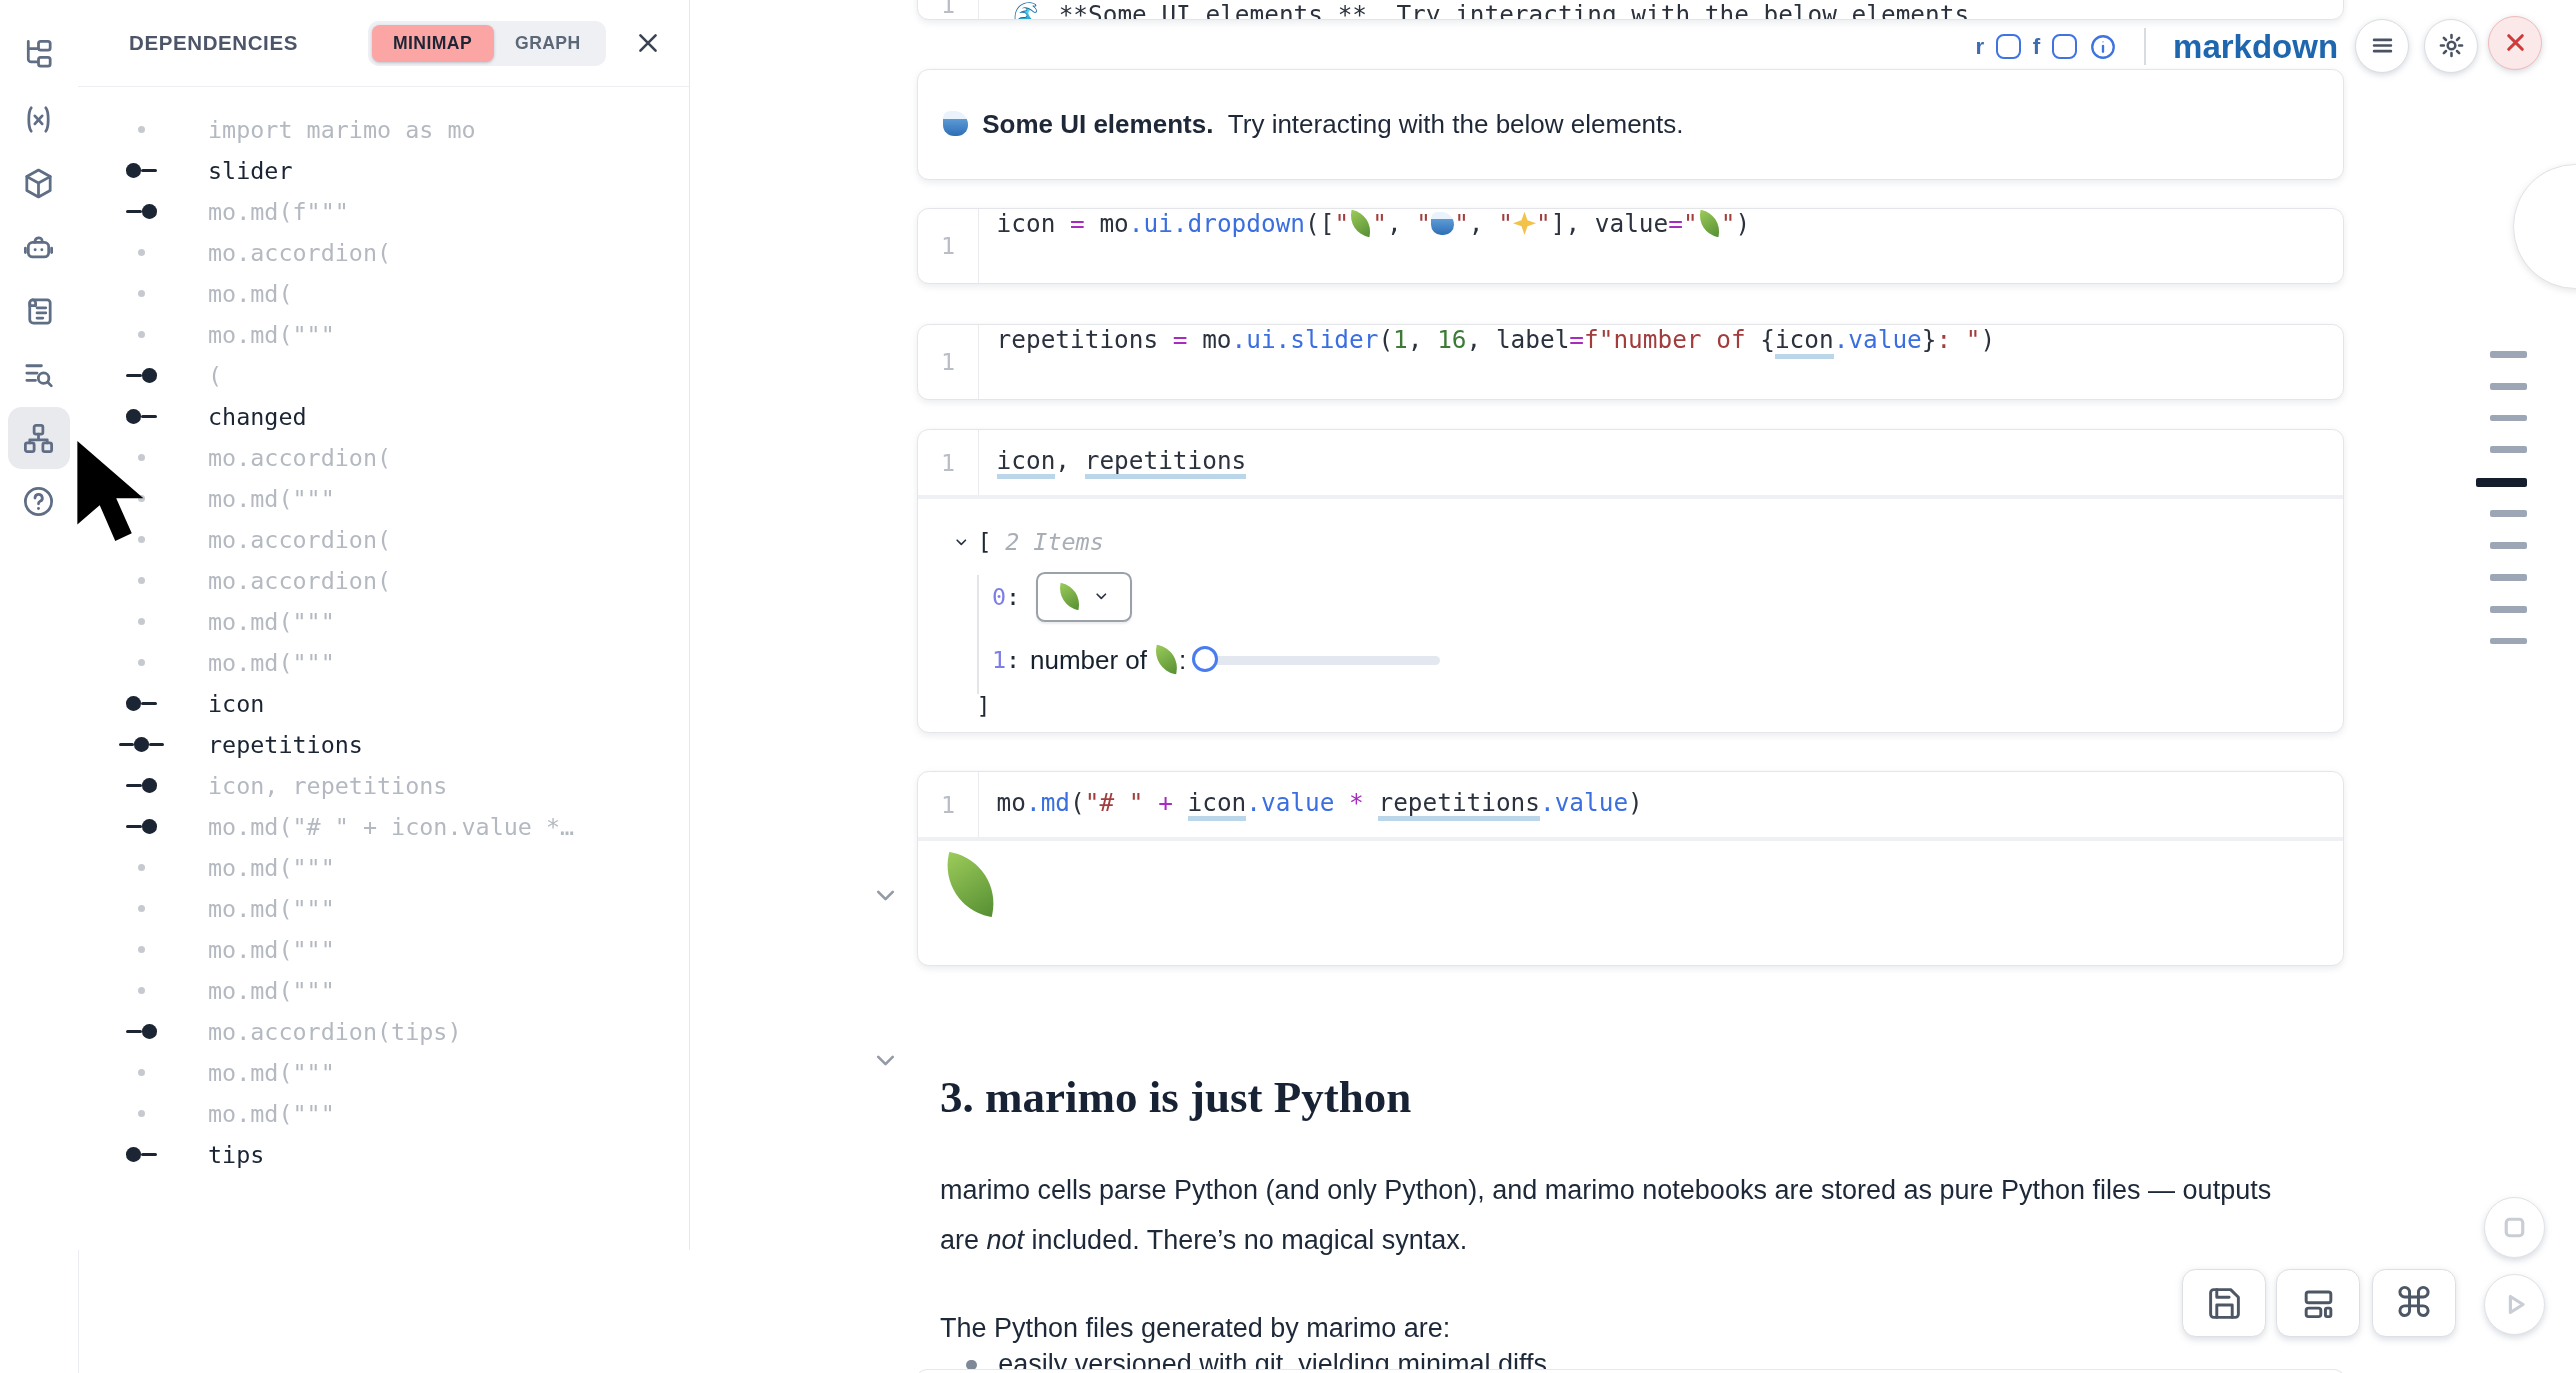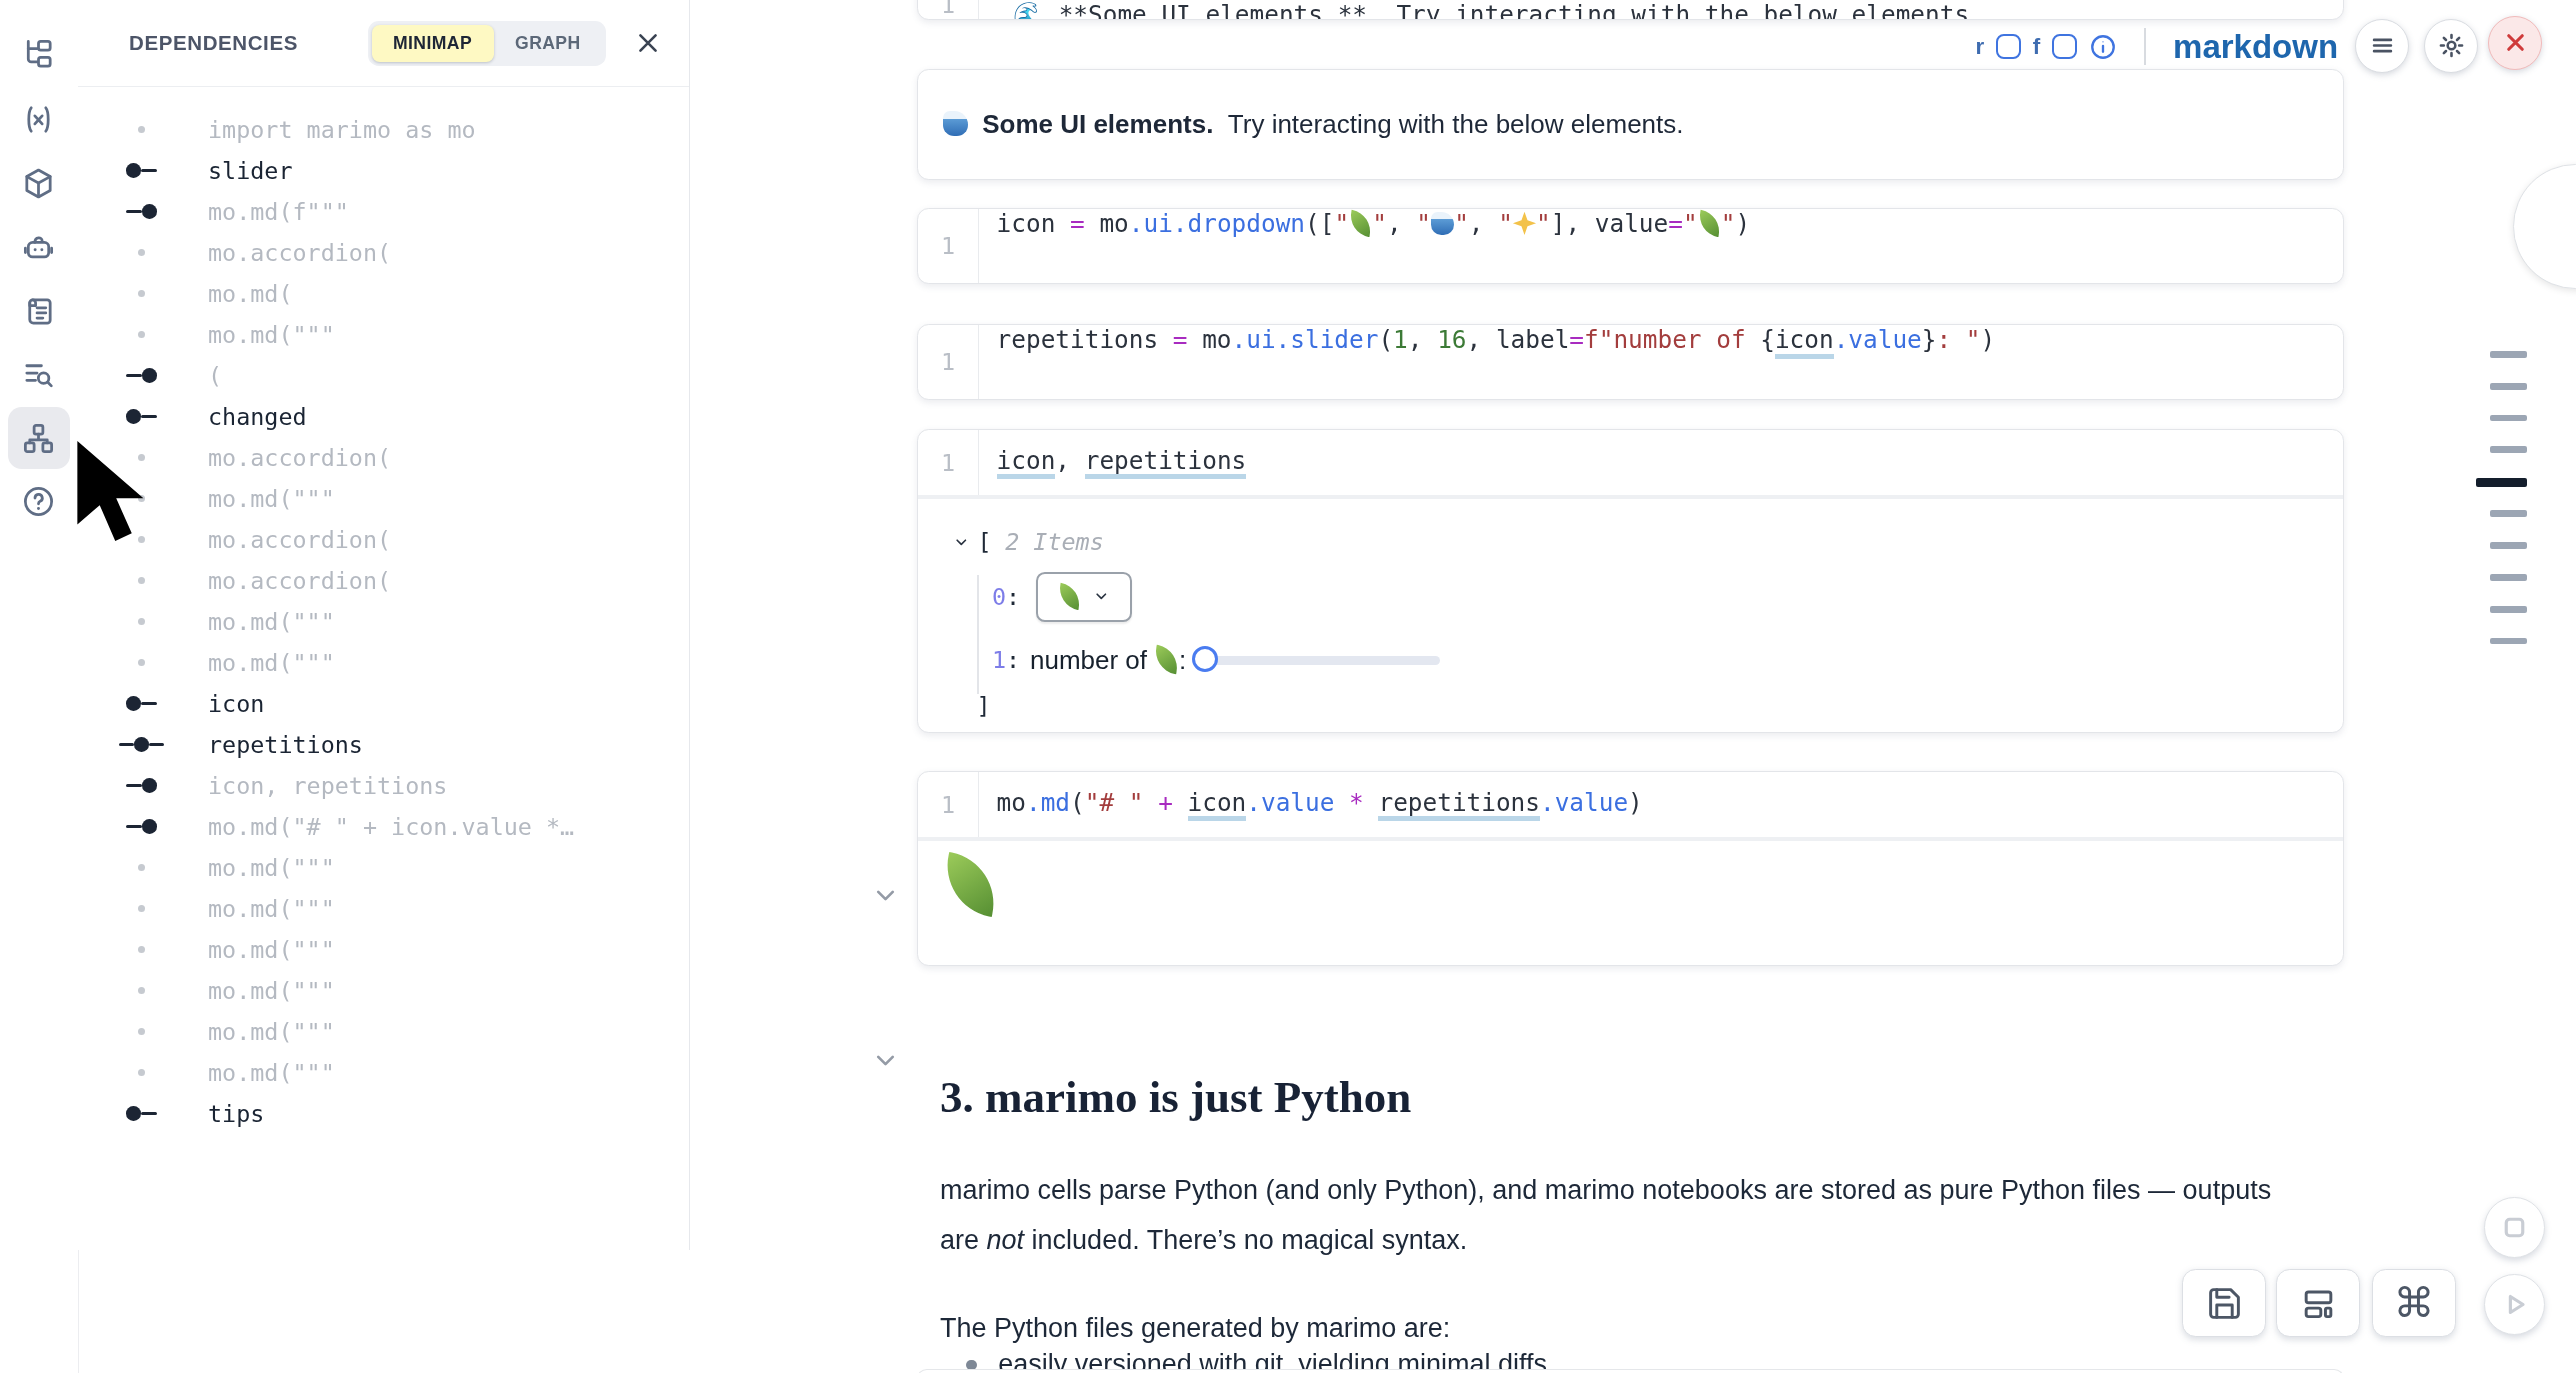--- a/index.html
+++ b/index.html
@@ -10,21 +10,21 @@
   .rail-btn{position:absolute;left:7.8px;width:62px;height:62px;display:flex;align-items:center;justify-content:center;border-radius:13.7px;}
   .rail-btn.active{background:#e9eaee;}
   .rail-btn svg{width:35px;height:35px;stroke:#5f6d85;fill:none;stroke-width:1.9;stroke-linecap:round;stroke-linejoin:round;}
 
   
   .panel{position:absolute;left:78px;top:0;width:612px;height:1250px;background:#fff;border-right:1.5px solid #e6e8ec;box-sizing:border-box;}
   .panel-header{height:87px;border-bottom:1.5px solid #eceef1;display:flex;align-items:center;padding:0 25px 0 51px;box-sizing:border-box;}
   .panel-title{font-size:20.5px;font-weight:700;letter-spacing:0.6px;color:#4d5568;}
   .toggle{margin-left:auto;background:#eef0f4;border-radius:10.7px;padding:3.9px;display:flex;align-items:center;height:45px;box-sizing:border-box;}
   .toggle .tab{padding:0 21.5px;height:37px;line-height:37px;font-size:17.6px;font-weight:700;letter-spacing:0.4px;color:#5c6878;border-radius:7.8px;}
-  .toggle .tab.active{background:#fef9c3;color:#1e2636;box-shadow:0 1px 2.9px rgba(40,50,70,.25);}
+  .toggle .tab.active{background:#fca5a5;color:#1e2636;box-shadow:0 1px 2.9px rgba(40,50,70,.25);}
   .panel-close{margin-left:25px;width:33px;height:33px;display:flex;align-items:center;justify-content:center;}
   .panel-close svg{width:26px;height:26px;stroke:#3a4352;stroke-width:2.4;stroke-linecap:round;}
 
   #minimap-list{position:absolute;left:0;top:109px;width:100%;}
   .mm-row{height:41px;display:flex;align-items:center;}
   .mm-marker{width:49px;margin-left:39px;flex-shrink:0;display:flex;align-items:center;justify-content:center;}
   .mm-dot{width:7.8px;height:7.8px;border-radius:50%;background:#c6cad0;}
   .mk{display:flex;align-items:center;}
   .mk .c{width:14.6px;height:14.6px;border-radius:50%;background:#1c2534;}
   .mk .l{width:15.6px;height:3.4px;background:#1c2534;border-radius:2px;}
@@ -364,20 +364,29 @@
           <span class="mm-text">mo.md("""</span>
         </div>
         <div class="mm-row">
           <span class="mm-marker">
             <span class="mm-dot"></span>
           </span>
           <span class="mm-text">mo.md("""</span>
         </div>
         <div class="mm-row">
           <span class="mm-marker">
+            <span class="mk">
+              <span class="l"></span>
+              <span class="c"></span>
+            </span>
+          </span>
+          <span class="mm-text">mo.accordion(tips)</span>
+        </div>
+        <div class="mm-row">
+          <span class="mm-marker">
             <span class="mm-dot"></span>
           </span>
           <span class="mm-text">mo.md("""</span>
         </div>
         <div class="mm-row">
           <span class="mm-marker">
             <span class="mm-dot"></span>
           </span>
           <span class="mm-text">mo.md("""</span>
         </div>

